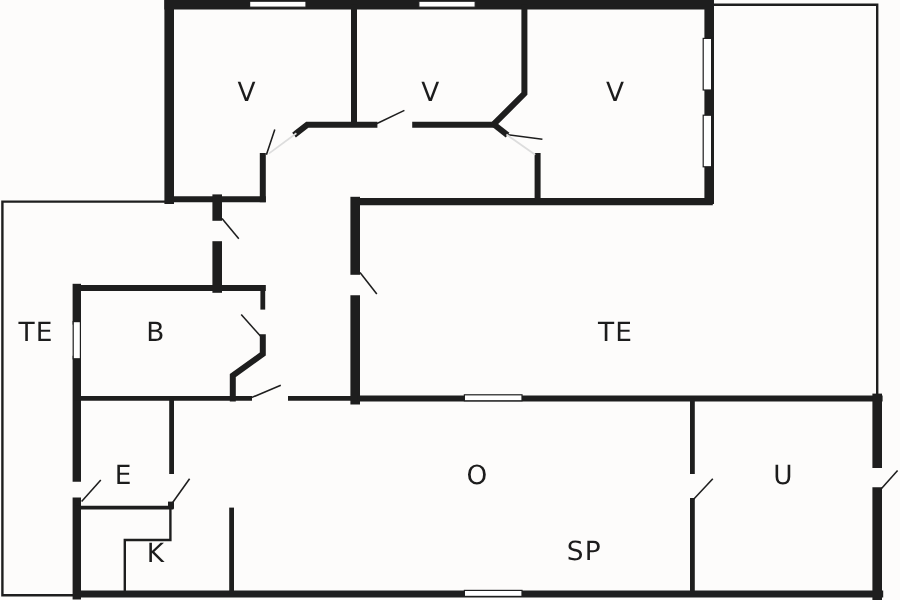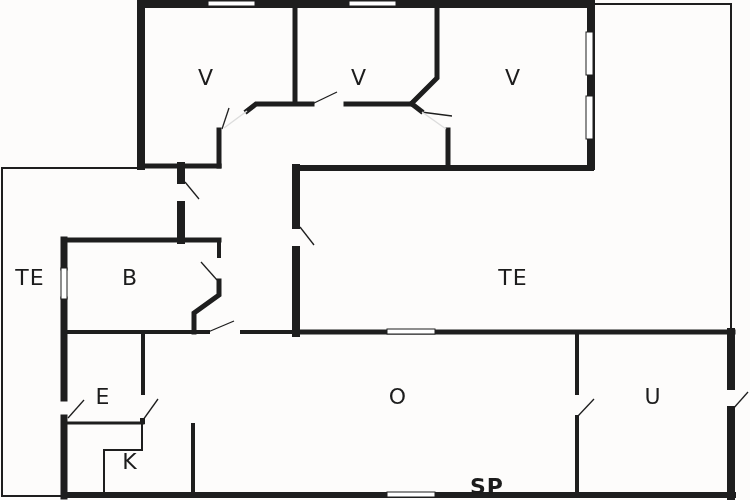--- a/index.html
+++ b/index.html
@@ -130,13 +130,13 @@
 <div class="room-label" style="left:206px; top:78px;">V</div>
 <div class="room-label" style="left:359px; top:78px;">V</div>
 <div class="room-label" style="left:513px; top:78px;">V</div>
 <div class="room-label" style="left:30px; top:278px;">TE</div>
 <div class="room-label" style="left:130px; top:278px;">B</div>
 <div class="room-label" style="left:513px; top:278px;">TE</div>
 <div class="room-label" style="left:103px; top:397px;">E</div>
 <div class="room-label" style="left:398px; top:397px;">O</div>
 <div class="room-label" style="left:653px; top:397px;">U</div>
 <div class="room-label" style="left:130px; top:462px;">K</div>
-<div class="room-label" style="left:487px; top:487px;font-weight:bold;">SP</div>
+<div class="room-label" style="left:487px; top:461px;">SP</div>
 
 </body></html>

